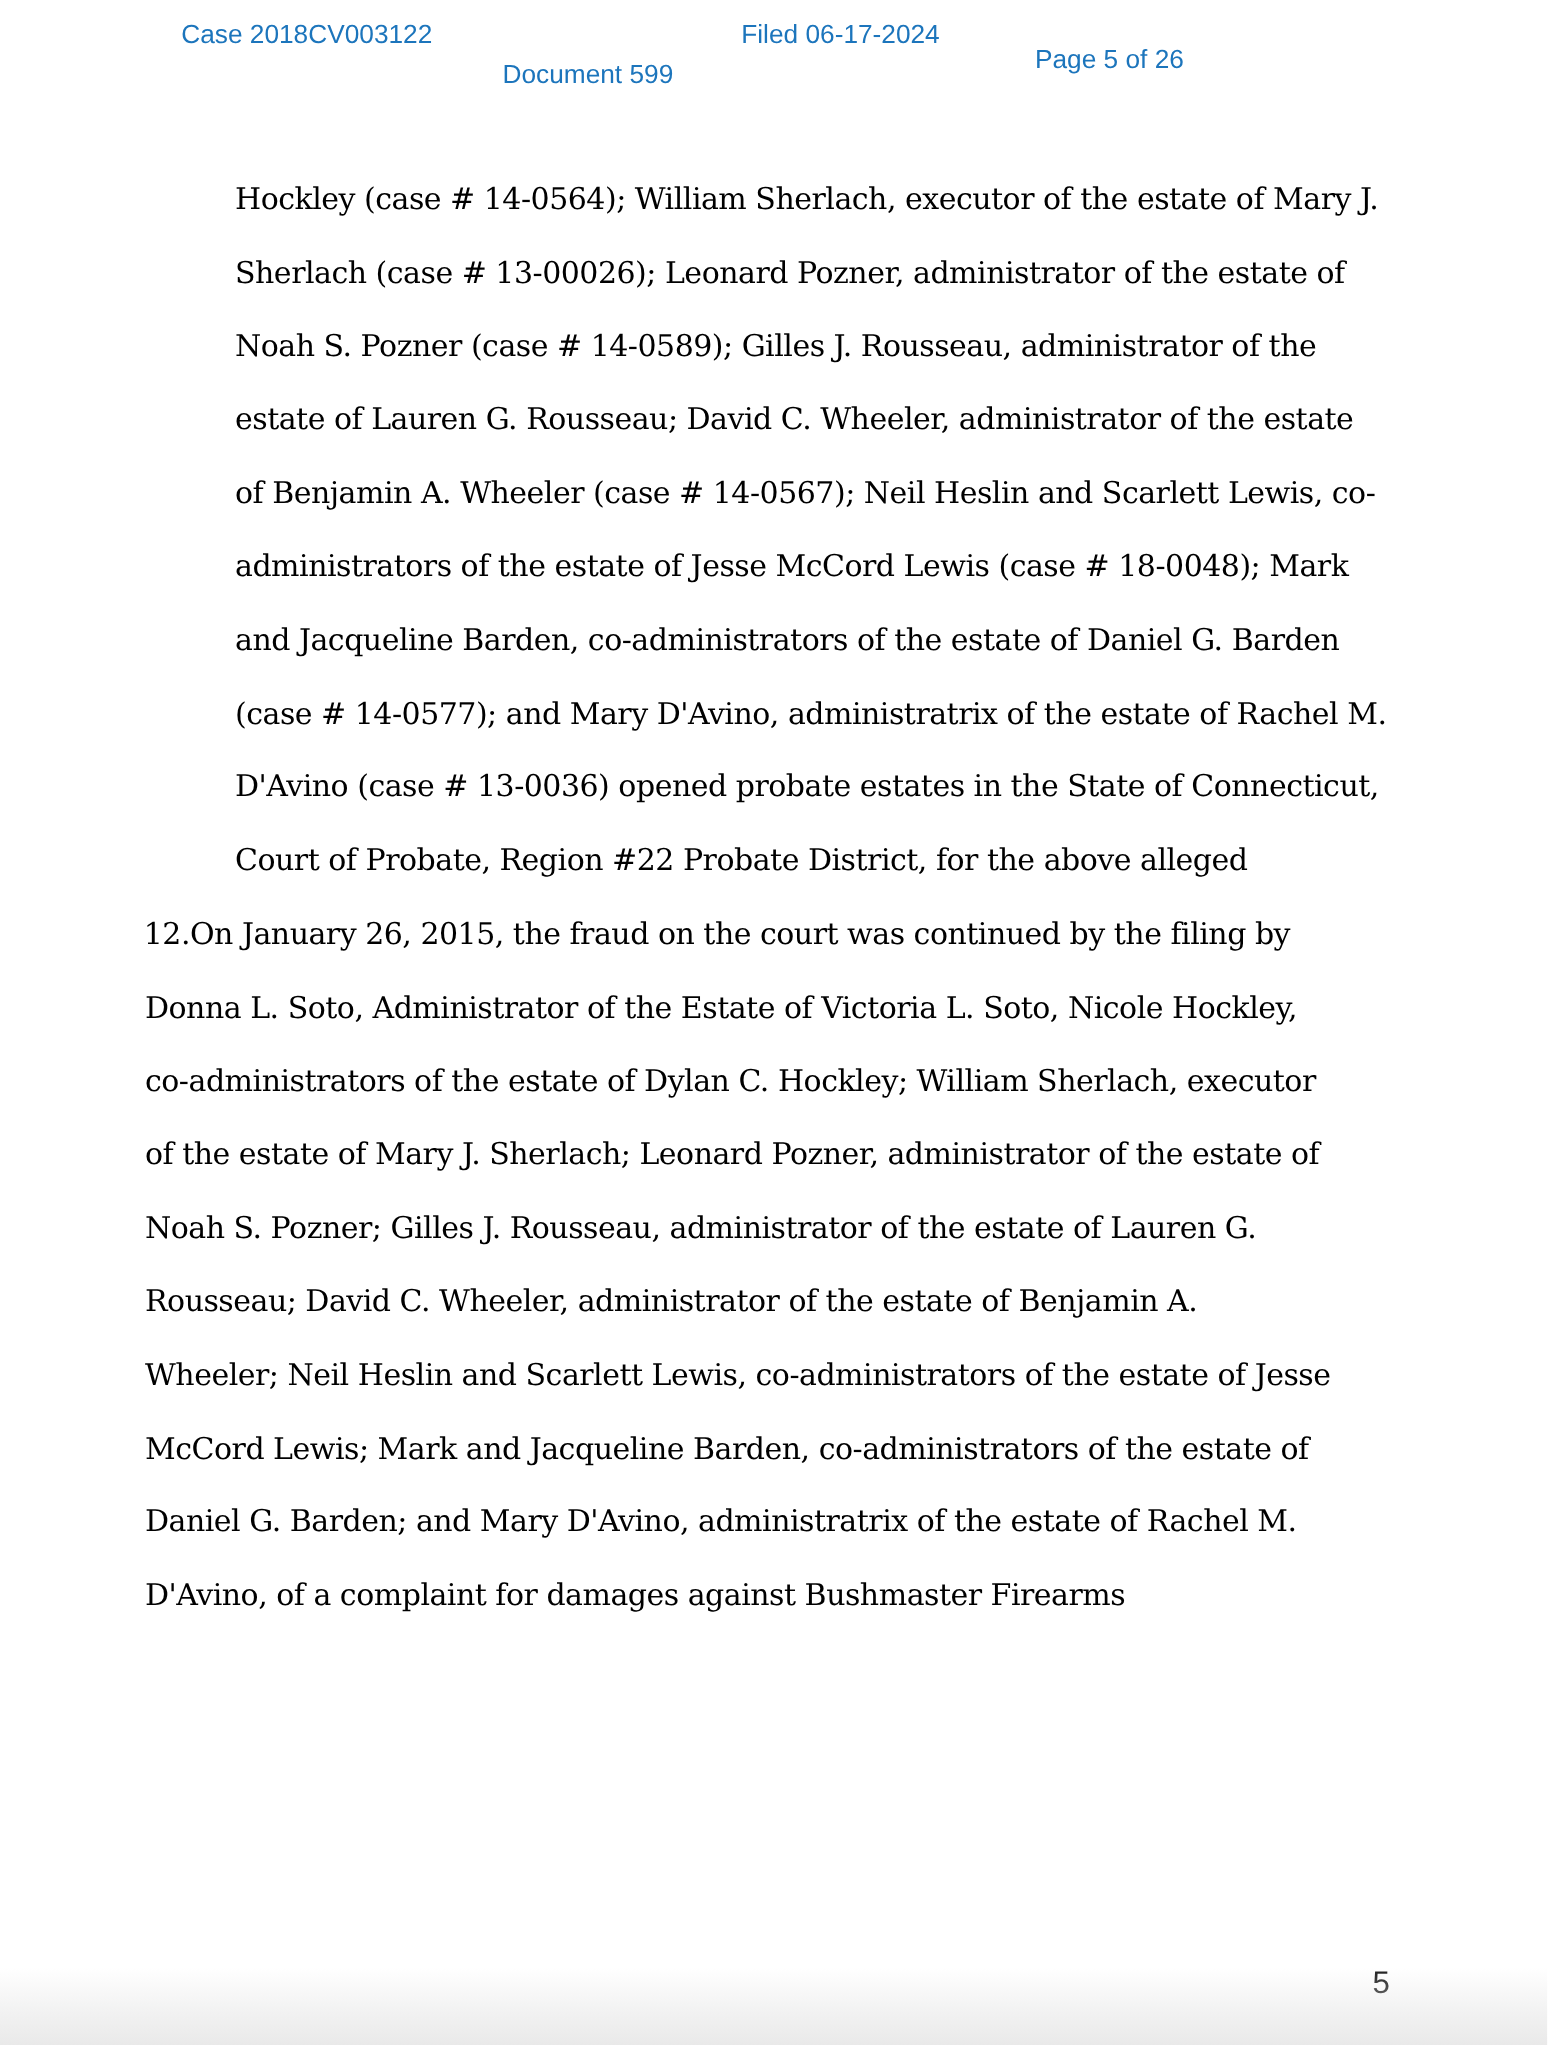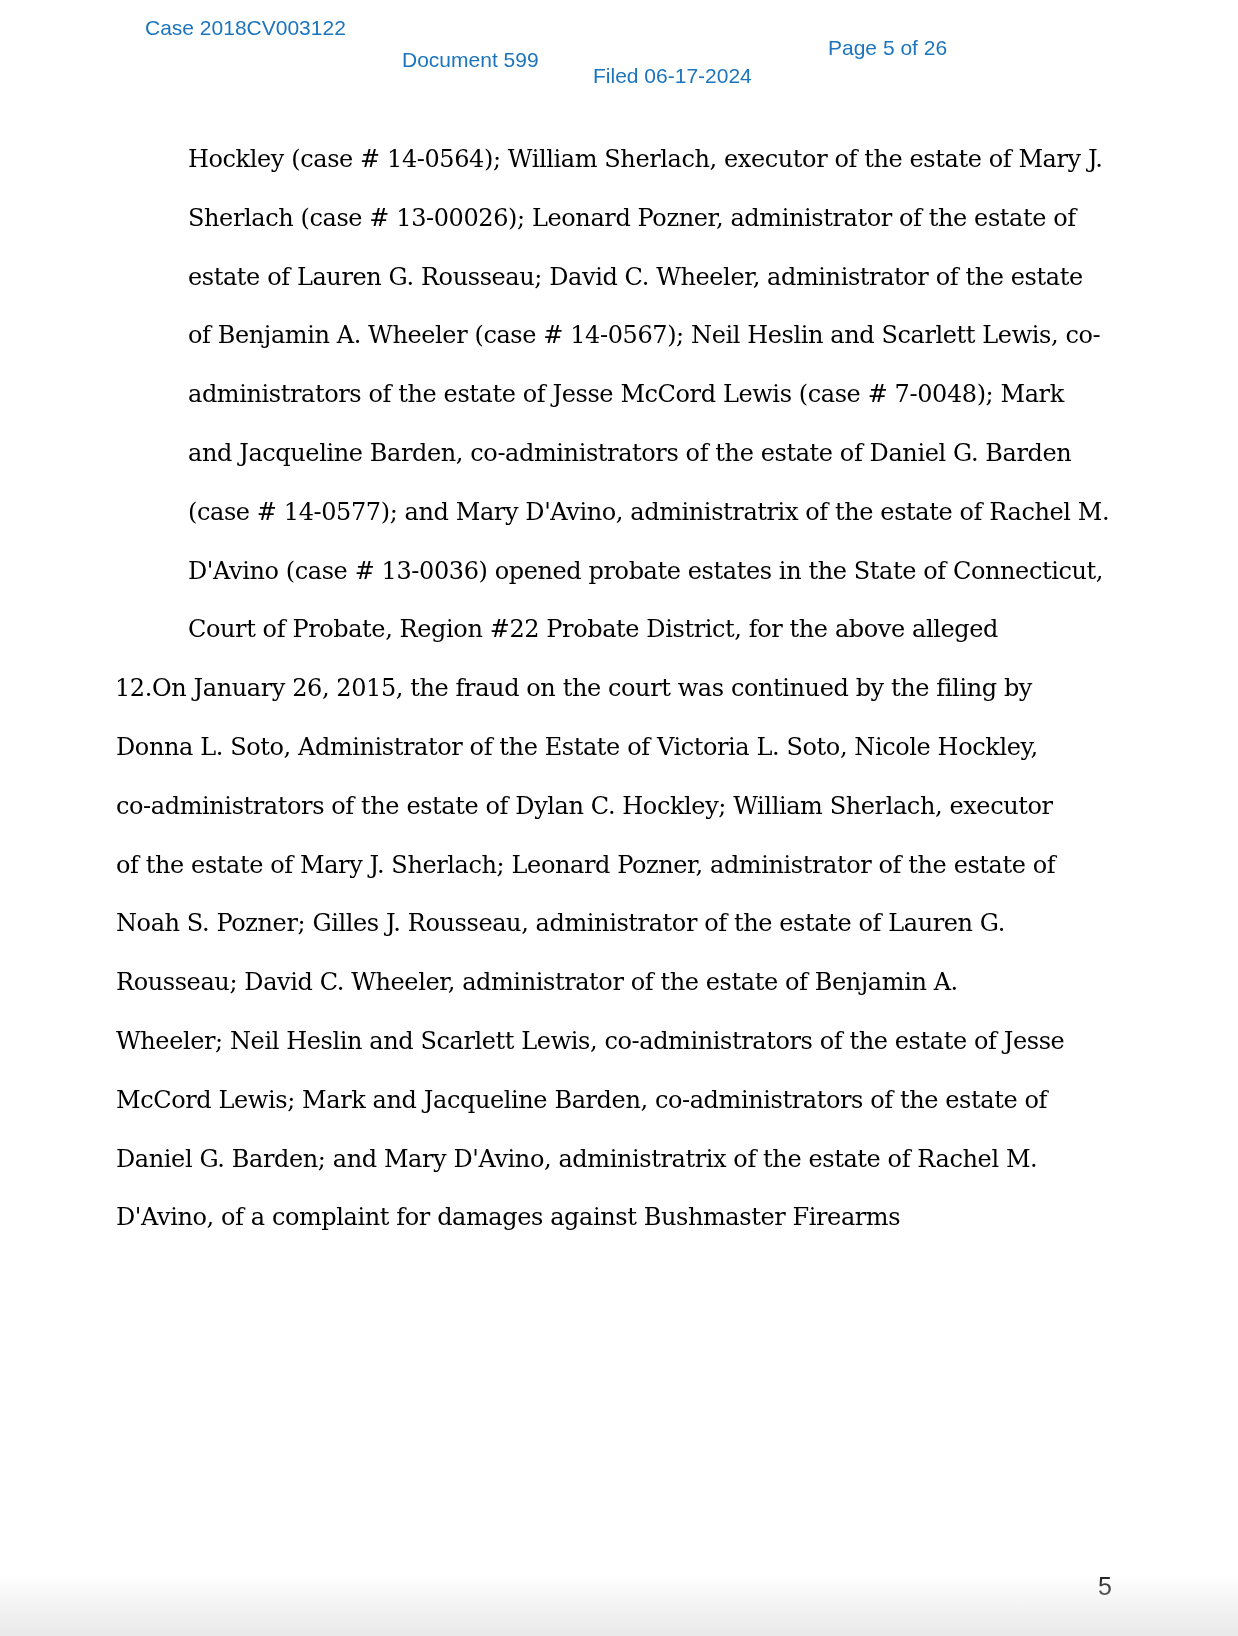--- a/index.html
+++ b/index.html
@@ -24,21 +24,21 @@
     width: 100%;
     height: 30px;
     font-family: "Liberation Sans", sans-serif;
     font-size: 21px;
     color: #1c75bc;
     white-space: nowrap;
   }
   .stamp-header span { position: absolute; top: 0; }
   .stamp-case     { left: 145px; }
   .stamp-document { left: 402px; margin-top: 32px; }
-  .stamp-filed    { left: 593px; margin-top: 48px; }
+  .stamp-filed    { left: 593px; }
   .stamp-page     { left: 828px; margin-top: 20px; }
 
   
   .doc-body {
     position: absolute;
     top: 130px;
     left: 0;
     width: 1238px;
     color: #000000;
     font-size: 24px;
@@ -86,23 +86,24 @@
     <span class="stamp-filed">Filed 06-17-2024</span>
     <span class="stamp-page">Page 5 of 26</span>
   </div>
 
   <div class="doc-body">
 
     <div>
 
     <div class="line indent-cont">Hockley (case # 14-0564); William Sherlach, executor of the estate of Mary J.</div>
         <div class="line indent-cont">Sherlach (case # 13-00026); Leonard Pozner, administrator of the estate of</div>
+        <div class="line indent-cont">Noah S. Pozner (case # 14-0589); Gilles J. Rousseau, administrator of the</div>
         <div class="line indent-cont">estate of Lauren G. Rousseau; David C. Wheeler, administrator of the estate</div>
         <div class="line indent-cont">of Benjamin A. Wheeler (case # 14-0567); Neil Heslin and Scarlett Lewis, co-</div>
-        <div class="line indent-cont">administrators of the estate of Jesse McCord Lewis (case # 7-0048); Mark</div>
+        <div class="line indent-cont">administrators of the estate of Jesse McCord Lewis (case # 18-0048); Mark</div>
         <div class="line indent-cont">and Jacqueline Barden, co-administrators of the estate of Daniel G. Barden</div>
         <div class="line indent-cont">(case # 14-0577); and Mary D'Avino, administratrix of the estate of Rachel M.</div>
         <div class="line indent-cont">D'Avino (case # 13-0036) opened probate estates in the State of Connecticut,</div>
         <div class="line indent-cont">Court of Probate, Region #22 Probate District, for the above alleged</div>
       </div>
 
     <div class="line p12-first">
       <span class="list-number">12.</span><span>On January 26, 2015, the fraud on the court was continued by the filing by</span>
     </div>
 

